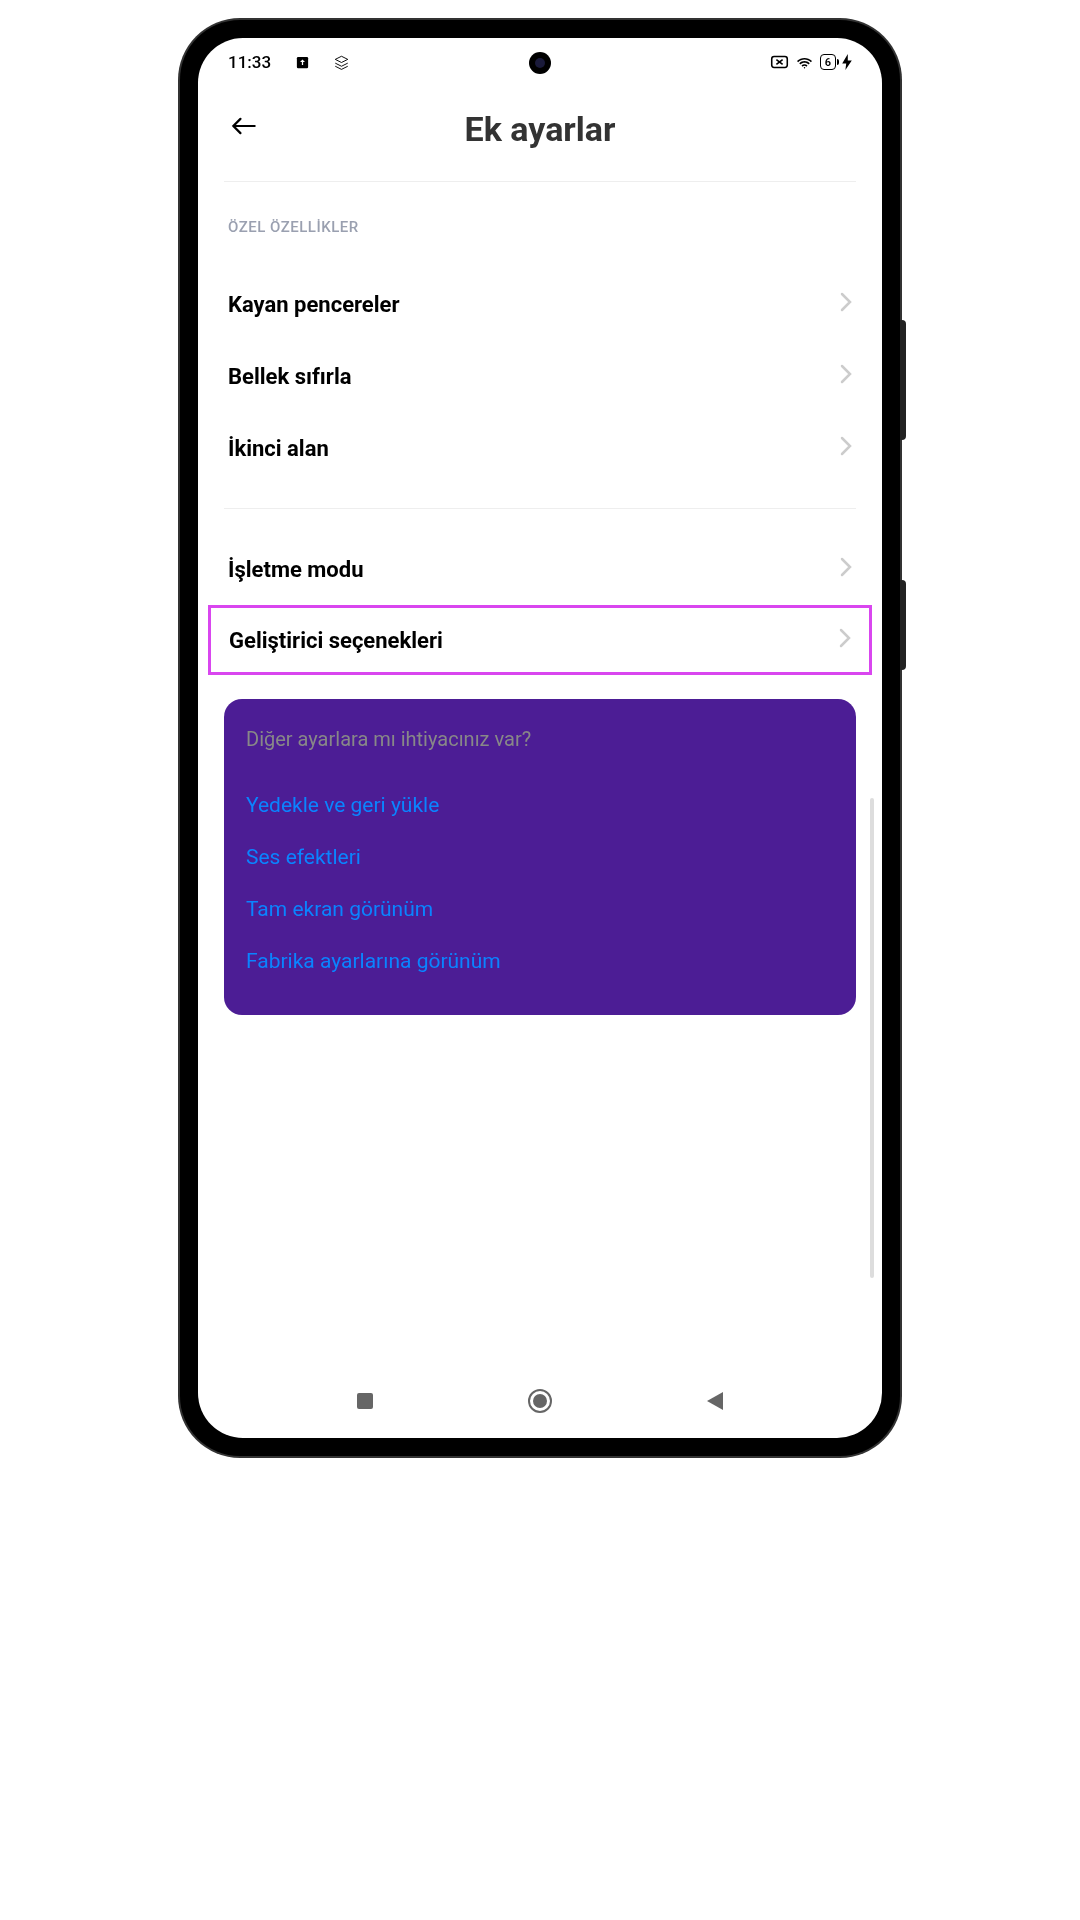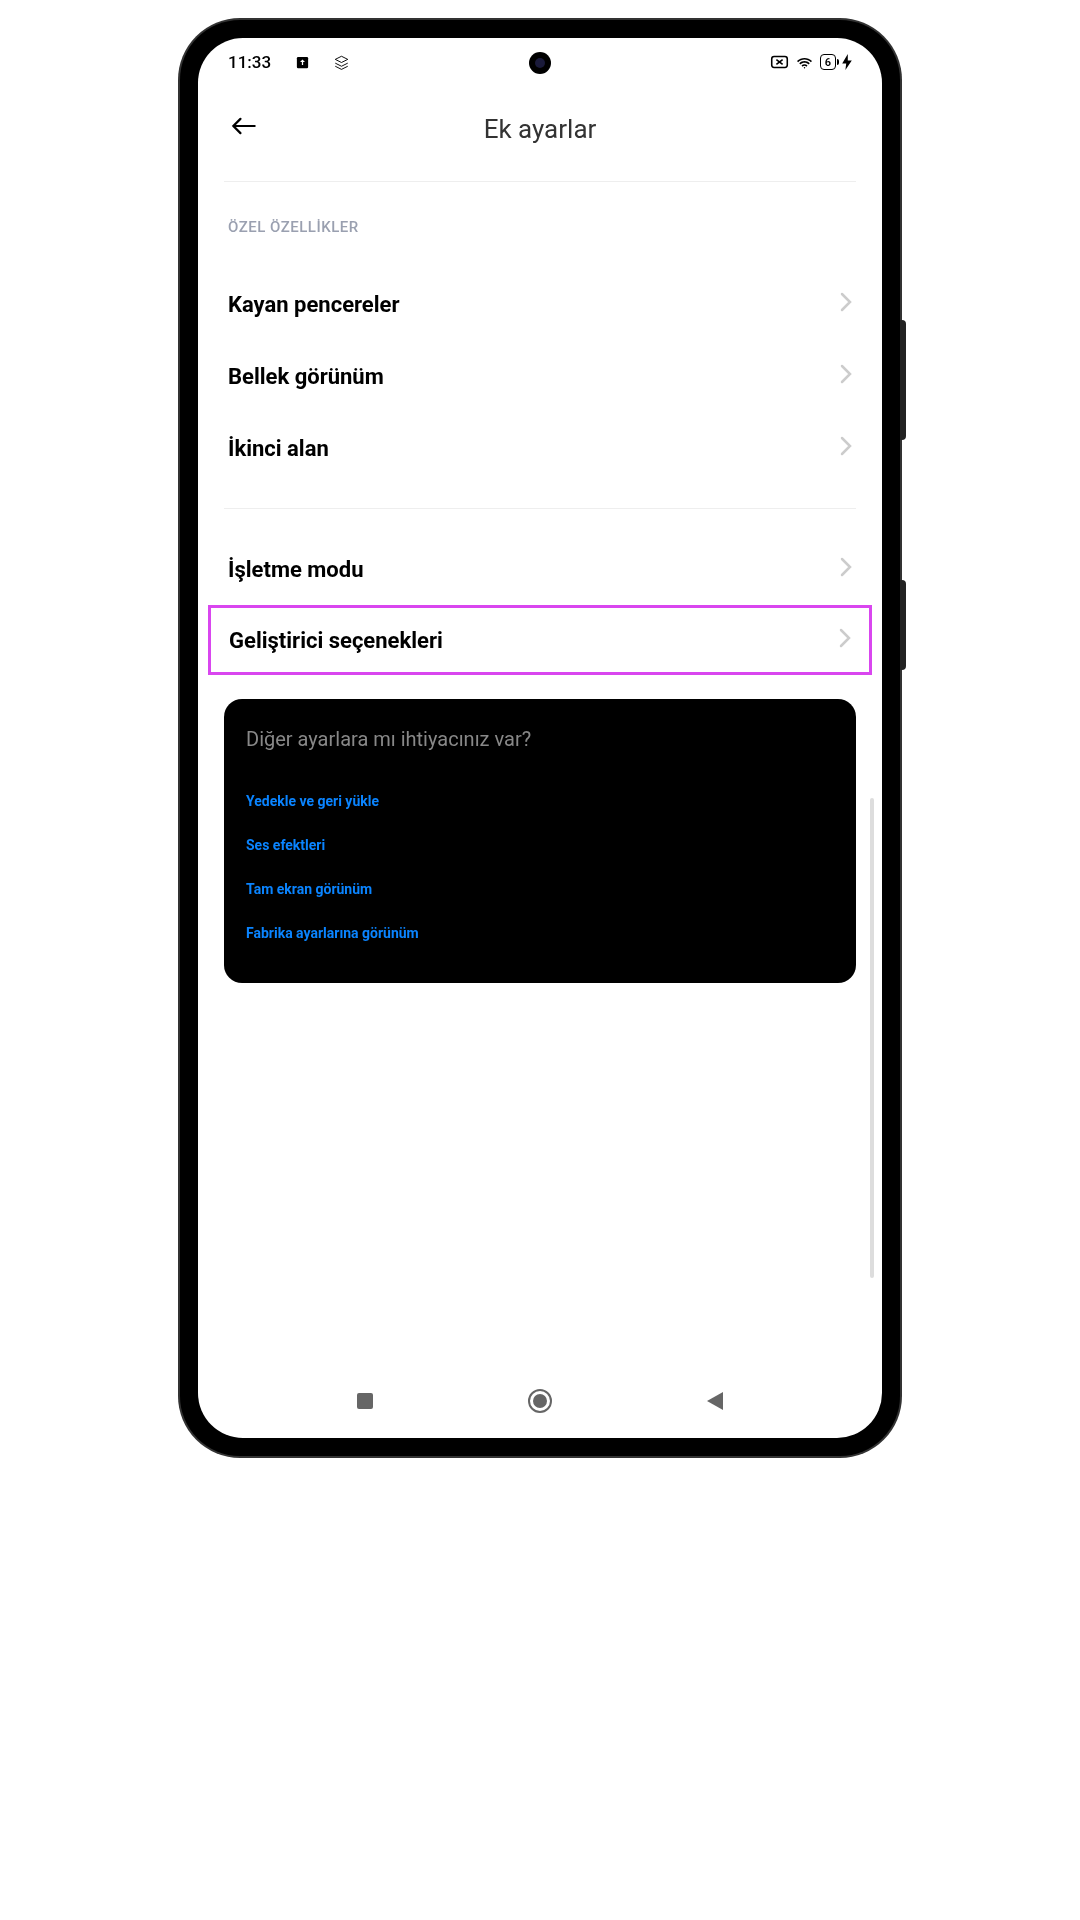--- a/index.html
+++ b/index.html
@@ -101,22 +101,22 @@
       gap: 24px;
       position: relative;
     }
     .back-arrow {
       font-size: 28px;
       color: #000;
       cursor: pointer;
       padding: 4px;
     }
     .page-title {
-      font-size: 26px;
-      font-weight: 400;
+      font-size: 34px;
+      font-weight: 700;
       color: #333;
       position: absolute;
       left: 50%;
       transform: translateX(-50%);
     }
     .content {
       flex: 1;
       padding: 0 26px;
       overflow-y: auto;
     }
@@ -153,34 +153,34 @@
       height: 1px;
       background: #eee;
       margin: 24px 0;
     }
     .highlighted {
       border: 3px solid #d946ef;
       margin: 0 -16px;
       padding: 18px 18px;
     }
     .suggestions-card {
-      background: #000000;
+      background: #4c1d95;
       border-radius: 18px;
       padding: 28px 22px;
       margin-top: 24px;
     }
     .suggestions-title {
       font-size: 20px;
       color: #888;
       margin-bottom: 28px;
     }
     .suggestion-link {
       display: block;
-      font-size: 14px;
-      font-weight: 700;
+      font-size: 21px;
+      font-weight: 400;
       color: #0a84ff;
       padding: 14px 0;
       cursor: pointer;
     }
     .nav-bar {
       display: flex;
       justify-content: space-around;
       align-items: center;
       padding: 28px 80px 22px;
     }
@@ -288,21 +288,21 @@
       <div class="list-item">
         <span class="list-item-label">Kayan pencereler</span>
         <span class="chevron">
           <svg width="12" height="20" viewBox="0 0 12 20" fill="none" stroke="#ccc" stroke-width="2.5" stroke-linecap="round">
               <path d="M2 2l8 8-8 8"></path>
             </svg>
         </span>
       </div>
 
       <div class="list-item">
-        <span class="list-item-label">Bellek görünüm</span>
+        <span class="list-item-label">Bellek sıfırla</span>
         <span class="chevron">
           <svg width="12" height="20" viewBox="0 0 12 20" fill="none" stroke="#ccc" stroke-width="2.5" stroke-linecap="round">
               <path d="M2 2l8 8-8 8"></path>
             </svg>
         </span>
       </div>
 
       <div class="list-item">
         <span class="list-item-label">İkinci alan</span>
         <span class="chevron">

